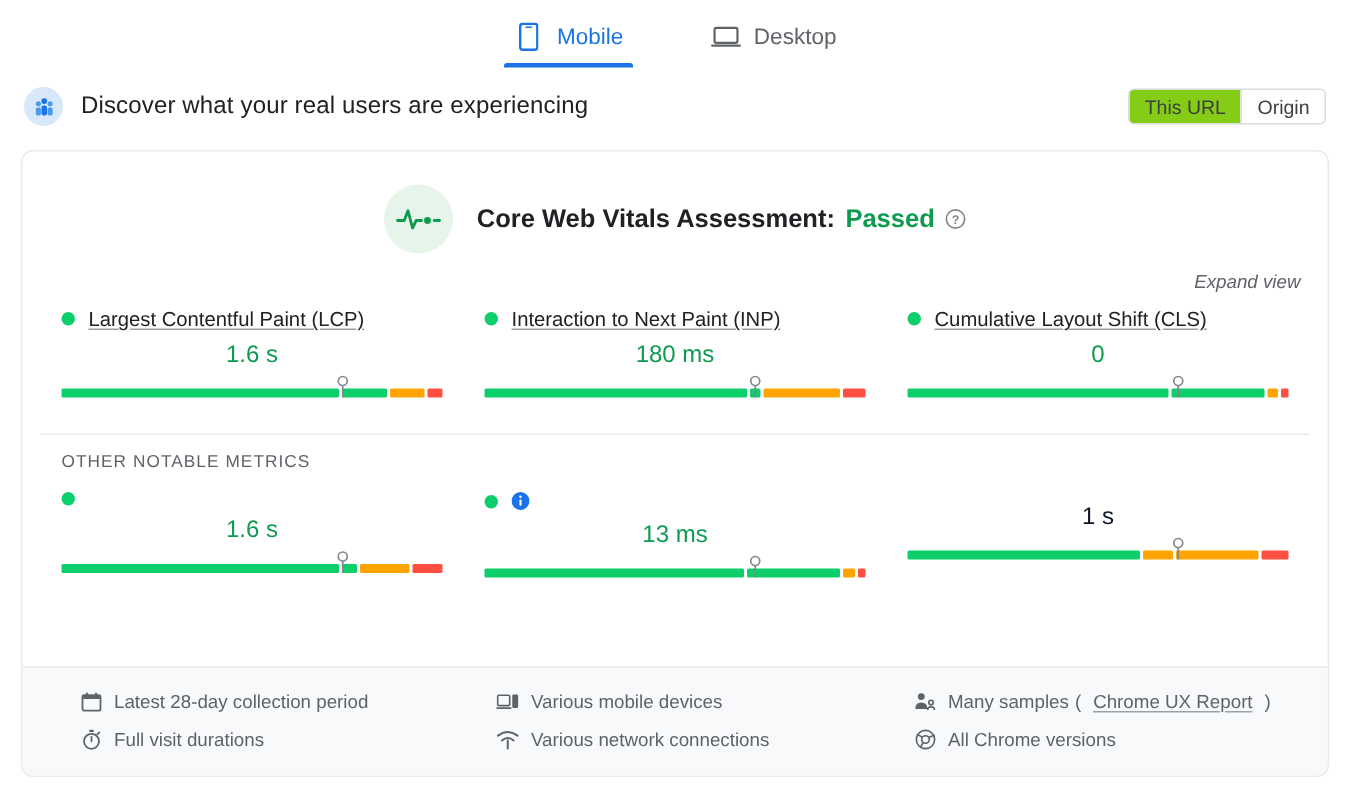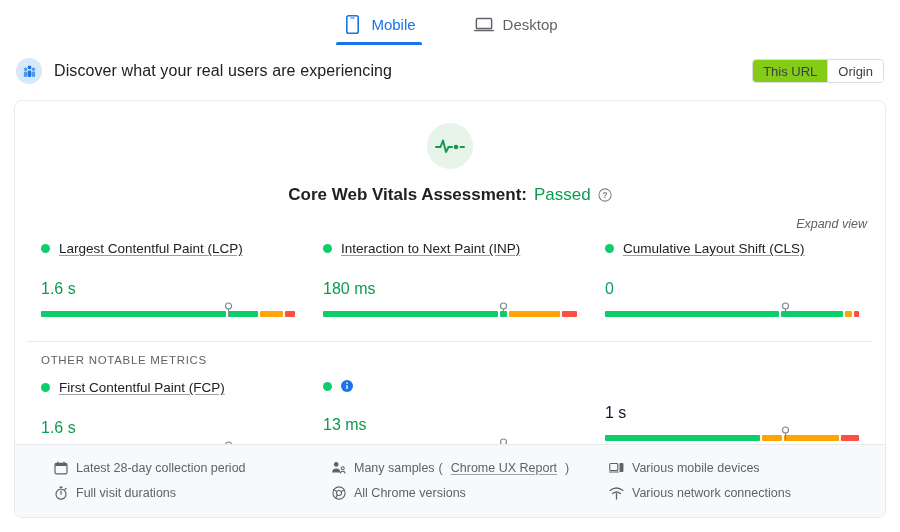--- a/index.html
+++ b/index.html
@@ -55,49 +55,49 @@
 
   
   .card {
     margin: 6px 14px 0 14px;
     border: 1px solid #e8eaed; border-radius: 8px;
     background: #fff; overflow: hidden;
     height: 418px; position: relative;
   }
   .cwv-head {
     display: flex; align-items: center; justify-content: center;
-    gap: 16px; padding-top: 22px; flex-direction: column;
+    gap: 16px; padding-top: 22px;
   }
   .pulse-circle {
     width: 46px; height: 46px; border-radius: 50%;
     background: #e6f4ea; display: flex; align-items: center; justify-content: center;
   }
   .cwv-title { font-size: 17px; font-weight: bold; color: #202124; display: flex; align-items: center; gap: 7px; }
-  .cwv-pass { color: #0d9b4f; font-weight: normal; }
+  .cwv-pass { color: #0d9b4f; font-weight: bold; }
   .help-icon { display: inline-flex; align-items: center; }
 
   .expand-row { display: flex; justify-content: flex-end; padding: 12px 18px 0 0; font-style: italic; }
   .expand-link { font-size: 12.5px; color: #5f6368; cursor: pointer; }
 
   
   .metrics { display: flex; padding: 10px 12px 0 12px; }
   .metric { flex: 1; padding: 0 14px; }
   .metric-head { display: flex; align-items: center; gap: 9px; margin-bottom: 2px; }
   .dot { width: 9px; height: 9px; border-radius: 50%; background: #0cce6b; flex: none; }
   .dot.square { border-radius: 1px; background: #ffa400; }
   .metric-name {
     font-size: 13.5px; color: #202124;
     text-decoration: underline; text-decoration-color: #9aa0a6;
     text-underline-offset: 2px; cursor: pointer;
   }
   .badge-icon { display: inline-flex; align-items: center; }
 
   .metric-value {
-    font-size: 16px; color: #0d9b4f; text-align: left;
-    padding-right: 0; margin: 24px 0 3px 0; height: 20px;
+    font-size: 16px; color: #0d9b4f; text-align: center;
+    padding-right: 0; margin: 8px 0 3px 0; height: 20px;
   }
   .metric-value.orange { color: #0f172a; }
 
   
   .bar-wrap { position: relative; height: 16px; }
   .bar { position: absolute; left: 0; right: 0; top: 8px; height: 6px; display: flex; gap: 2px; }
   .seg-g { background: #0cce6b; border-radius: 1px; }
   .seg-o { background: #ffa400; border-radius: 1px; }
   .seg-r { background: #ff4e42; border-radius: 1px; }
   .pin { position: absolute; top: -1px; width: 9px; margin-left: -4.5px; }
@@ -266,21 +266,20 @@
     </div>
 
     <div class="divider"></div>
     <div class="section-label">Other notable metrics</div>
 
     <div class="metrics">
 
       <div class="metric">
         <div class="metric-head">
           <span class="dot"></span>
-          <span class="metric-name">First Contentful Paint (FCP)</span>
         </div>
         <div class="metric-value">1.6 s</div>
         <div class="bar-wrap">
           <div class="bar">
             <div class="seg-g" style="flex:73"></div>
             <div class="seg-g" style="flex:4"></div>
             <div class="seg-o" style="flex:13"></div>
             <div class="seg-r" style="flex:8"></div>
           </div>
           <span class="pin" style="left:74%">
@@ -362,20 +361,43 @@
                 <line x1="10.9" y1="3.5" x2="12.2" y2="2.3" stroke="#5f6368" stroke-width="1.2" stroke-linecap="round"></line>
               </svg>
           </span>
           <span>Full visit durations</span>
         </div>
       </div>
 
       <div class="foot-col">
         <div class="foot-item">
           <span class="foot-icon">
+            <svg width="16" height="14" viewBox="0 0 16 14">
+                <rect x="0.8" y="2.2" width="8.6" height="7.4" rx="1" fill="none" stroke="#5f6368" stroke-width="1.2"></rect>
+                <line x1="0" y1="11.3" x2="10.2" y2="11.3" stroke="#5f6368" stroke-width="1.2" stroke-linecap="round"></line>
+                <rect x="11.2" y="1.6" width="4.2" height="9.7" rx="1" fill="#5f6368"></rect>
+              </svg>
+          </span>
+          <span>Various mobile devices</span>
+        </div>
+        <div class="foot-item">
+          <span class="foot-icon">
+            <svg width="15" height="14" viewBox="0 0 15 14">
+                <path d="M1 4.4 Q7.5 -0.4 14 4.4" fill="none" stroke="#5f6368" stroke-width="1.3" stroke-linecap="round"></path>
+                <path d="M3.6 7.6 Q7.5 4.4 11.4 7.6" fill="none" stroke="#5f6368" stroke-width="1.3" stroke-linecap="round"></path>
+                <line x1="7.5" y1="7.6" x2="7.5" y2="13" stroke="#5f6368" stroke-width="1.3" stroke-linecap="round"></line>
+              </svg>
+          </span>
+          <span>Various network connections</span>
+        </div>
+      </div>
+
+      <div class="foot-col">
+        <div class="foot-item">
+          <span class="foot-icon">
             <svg width="15" height="14" viewBox="0 0 15 14">
                 <circle cx="5.2" cy="3.4" r="2.3" fill="#5f6368"></circle>
                 <path d="M1.2 11.6 Q1.2 7.4 5.2 7.4 Q9.2 7.4 9.2 11.6 Z" fill="#5f6368"></path>
                 <circle cx="11.7" cy="7.3" r="1.5" fill="none" stroke="#5f6368" stroke-width="1.1"></circle>
                 <path d="M9.4 12.4 Q9.4 10.2 11.7 10.2 Q14 10.2 14 12.4" fill="none" stroke="#5f6368" stroke-width="1.1"></path>
               </svg>
           </span>
           <span>Many samples</span>
           <span style="margin-left:-4px">(</span>
             <span class="foot-link">Chrome UX Report</span>
@@ -388,38 +410,15 @@
                 <circle cx="7" cy="7" r="2.5" fill="none" stroke="#5f6368" stroke-width="1.1"></circle>
                 <line x1="9.2" y1="5.6" x2="13" y2="4" stroke="#5f6368" stroke-width="1.1"></line>
                 <line x1="5.4" y1="8.8" x2="3.6" y2="12.4" stroke="#5f6368" stroke-width="1.1"></line>
                 <line x1="4.6" y1="5.3" x2="1.3" y2="3.4" stroke="#5f6368" stroke-width="1.1"></line>
               </svg>
           </span>
           <span>All Chrome versions</span>
         </div>
       </div>
 
-      <div class="foot-col">
-        <div class="foot-item">
-          <span class="foot-icon">
-            <svg width="16" height="14" viewBox="0 0 16 14">
-                <rect x="0.8" y="2.2" width="8.6" height="7.4" rx="1" fill="none" stroke="#5f6368" stroke-width="1.2"></rect>
-                <line x1="0" y1="11.3" x2="10.2" y2="11.3" stroke="#5f6368" stroke-width="1.2" stroke-linecap="round"></line>
-                <rect x="11.2" y="1.6" width="4.2" height="9.7" rx="1" fill="#5f6368"></rect>
-              </svg>
-          </span>
-          <span>Various mobile devices</span>
-        </div>
-        <div class="foot-item">
-          <span class="foot-icon">
-            <svg width="15" height="14" viewBox="0 0 15 14">
-                <path d="M1 4.4 Q7.5 -0.4 14 4.4" fill="none" stroke="#5f6368" stroke-width="1.3" stroke-linecap="round"></path>
-                <path d="M3.6 7.6 Q7.5 4.4 11.4 7.6" fill="none" stroke="#5f6368" stroke-width="1.3" stroke-linecap="round"></path>
-                <line x1="7.5" y1="7.6" x2="7.5" y2="13" stroke="#5f6368" stroke-width="1.3" stroke-linecap="round"></line>
-              </svg>
-          </span>
-          <span>Various network connections</span>
-        </div>
-      </div>
-
     </div>
   </div>
 </div>
 
 </body></html>

